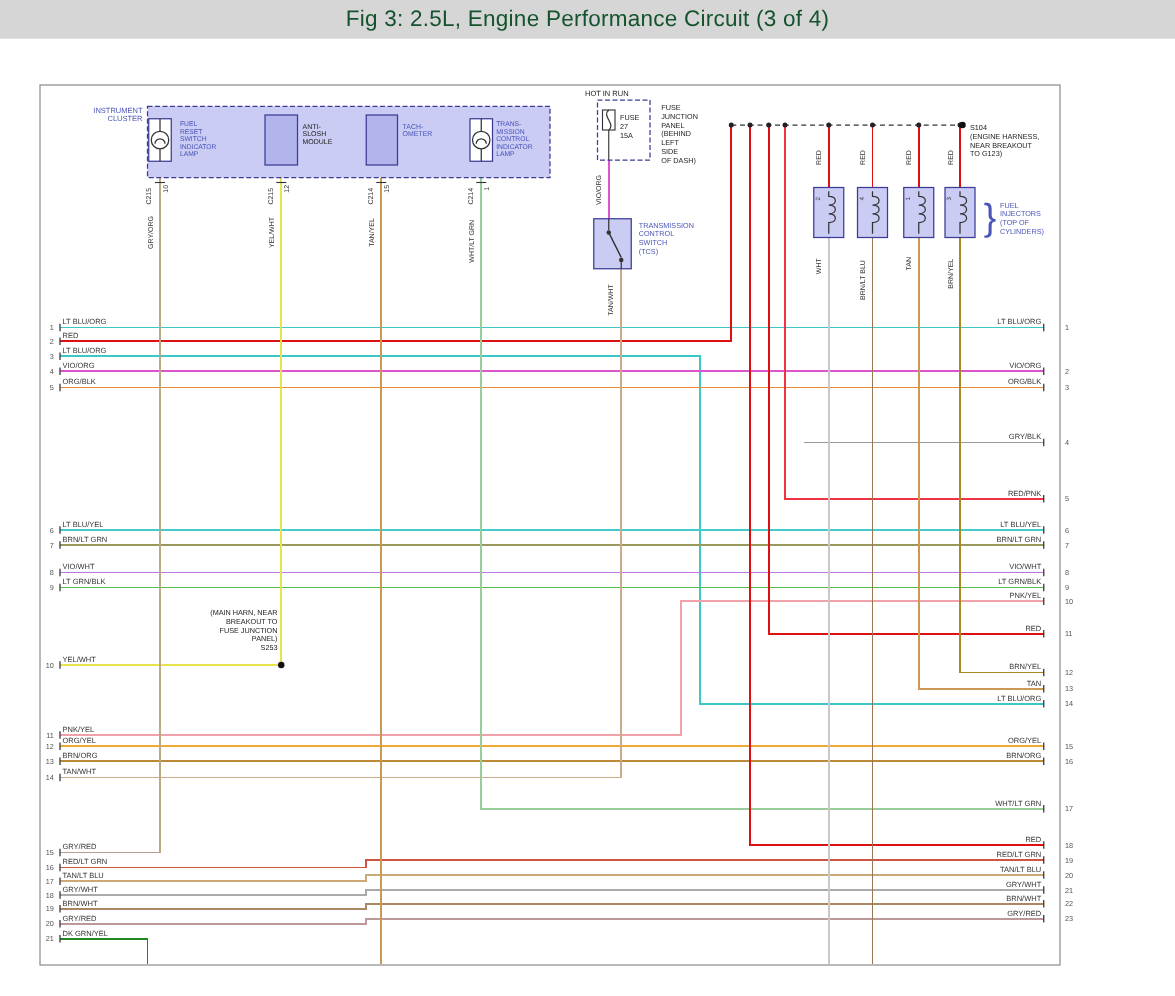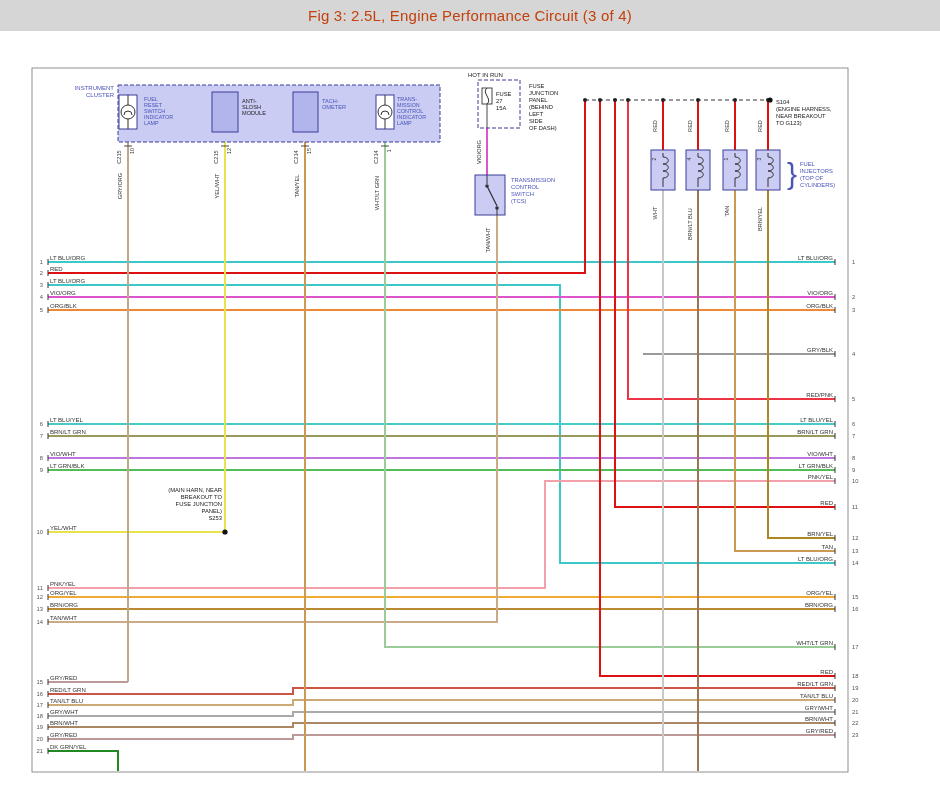--- a/index.html
+++ b/index.html
@@ -1,18 +1,18 @@
 <!DOCTYPE html>
 <html><head>
 <meta charset="utf-8">
 <style>
   html,body{margin:0;padding:0;}
   body{width:940px;height:797px;position:relative;background:#ffffff;font-family:"Liberation Sans",sans-serif;overflow:hidden;}
   .titlebar{position:absolute;top:0;left:0;width:940px;height:31px;background:#d6d6d6;display:flex;align-items:center;justify-content:center;}
-  .titlebar span{font-size:15px;color:#c2410c;letter-spacing:.2px;}
+  .titlebar span{font-size:18px;color:#14532d;letter-spacing:.2px;}
   #diagram-wrap{position:absolute;top:0;left:0;width:940px;height:797px;}
   svg{position:absolute;top:0;left:0;}
   svg text{font-family:"Liberation Sans",sans-serif;}
 </style>
 </head>
 <body>
 
 <div id="diagram-wrap">
   <svg id="wiring-svg" width="940" height="797" viewBox="0 0 940 797">
       <rect x="32" y="68" width="816" height="704" fill="#ffffff" stroke="#8f8f8f" stroke-width="1"></rect>

